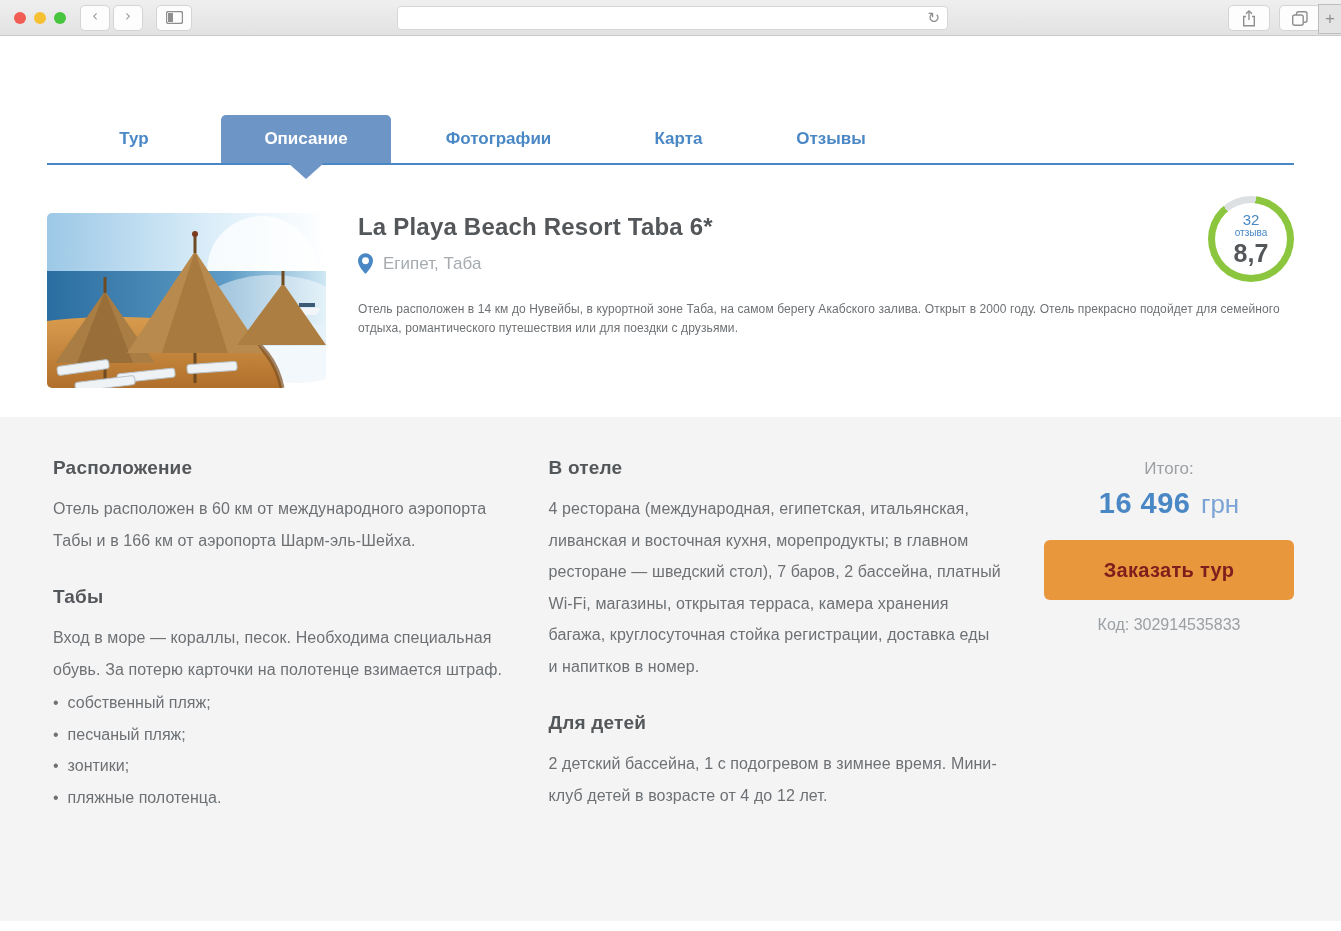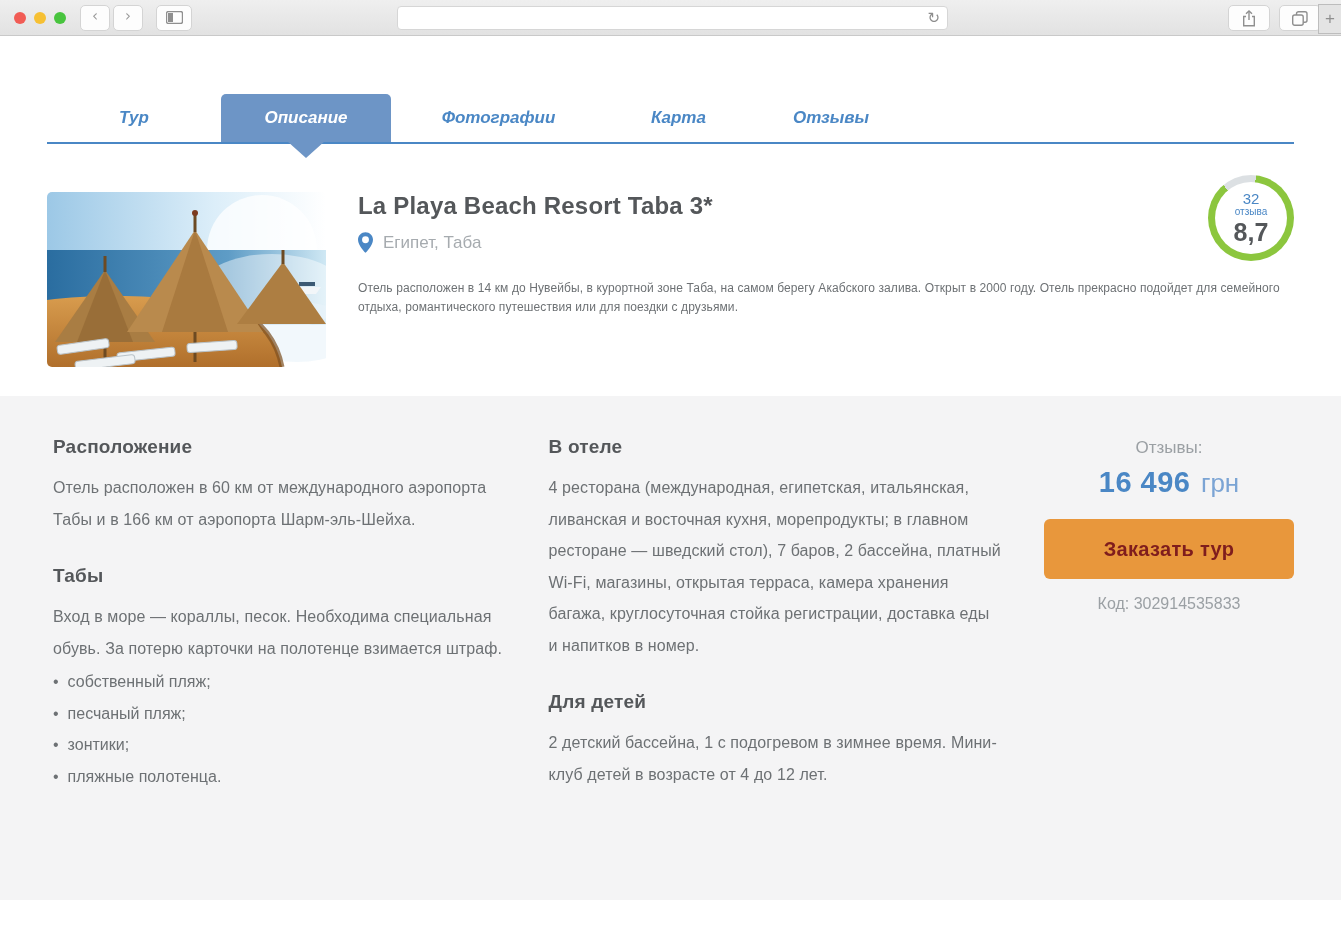--- a/index.html
+++ b/index.html
@@ -34,25 +34,24 @@
   .new-tab-box {
     position:absolute; right:0; top:4px; width:23px; height:30px;
     background:#e4e4e4; border:1px solid #bdbdbd; border-right:none;
     display:flex; align-items:center; justify-content:center;
     color:#8f8f8f; font-size:17px;
   }
   .icon-svg { display:block; }
 
   
   .tabs-row {
-    margin:0 47px; padding-top:58px;
+    margin:0 47px; padding-top:79px;
     display:flex; align-items:flex-start;
     border-bottom:2px solid #4a87c5;
     position:relative;
-    font-style:italic;
   }
   .tab {
     height:48px; display:flex; align-items:center; justify-content:center;
     color:#4a87c5; font-weight:bold; font-size:17px; cursor:pointer;
   }
   .tab.t1 { width:174px; }
   .tab.t3 { width:215px; }
   .tab.t4 { width:145px; }
   .tab.t5 { width:160px; }
   .tab.active {
@@ -233,21 +232,21 @@
       <g fill="#eef2f4" stroke="#b9c2c8" stroke-width="1">
         <rect x="10" y="150" width="52" height="9" rx="3" transform="rotate(-8 36 154)"></rect>
         <rect x="70" y="158" width="58" height="9" rx="3" transform="rotate(-6 99 162)"></rect>
         <rect x="140" y="150" width="50" height="9" rx="3" transform="rotate(-4 165 154)"></rect>
         <rect x="28" y="166" width="60" height="9" rx="3" transform="rotate(-7 58 170)"></rect>
       </g>
     </svg>
   </div>
 
   <div class="hotel-info">
-    <h1 class="hotel-title">La Playa Beach Resort Taba 3*</h1>
+    <h1 class="hotel-title">La Playa Beach Resort Taba 6*</h1>
     <div class="loc-row">
       <svg width="15" height="21" viewBox="0 0 24 33">
         <path d="M12 0C5.4 0 0 5.4 0 12c0 9.2 12 21 12 21s12-11.8 12-21C24 5.4 18.6 0 12 0zm0 17.5a5.5 5.5 0 1 1 0-11 5.5 5.5 0 0 1 0 11z" fill="#4a87c5"></path>
       </svg>
       <span class="loc-text">Египет, Таба</span>
     </div>
     <p class="hotel-desc">Отель расположен в 14 км до Нувейбы, в курортной зоне Таба, на самом берегу Акабского залива. Открыт в 2000 году. Отель прекрасно подойдет для семейного отдыха, романтического путешествия или для поездки с друзьями.</p>
   </div>
 
   <div class="rating" style="background: conic-gradient(from 320deg, rgb(220, 224, 227) 0deg, rgb(220, 224, 227) 46.8deg, rgb(140, 198, 62) 46.8deg, rgb(140, 198, 62) 360deg);">
@@ -283,21 +282,21 @@
       <h2 class="sec-h">В отеле</h2>
       <p class="sec-p">4 ресторана (международная, египетская, итальянская, ливанская и восточная кухня, морепродукты; в главном ресторане — шведский стол), 7 баров, 2 бассейна, платный Wi-Fi, магазины, открытая терраса, камера хранения багажа, круглосуточная стойка регистрации, доставка еды и напитков в номер.</p>
     </div>
     <div class="sec-block">
       <h2 class="sec-h">Для детей</h2>
       <p class="sec-p">2 детский бассейна, 1 с подогревом в зимнее время. Мини-клуб детей в возрасте от 4 до 12 лет.</p>
     </div>
   </div>
 
   <div class="order">
-    <div class="total-label">Отзывы:</div>
+    <div class="total-label">Итого:</div>
     <div class="price-row">
       <span class="price-val">16 496</span>
       <span class="price-cur">грн</span>
     </div>
     <button class="order-btn">Заказать тур</button>
     <div class="order-code">Код: 302914535833</div>
   </div>
 
 </section>
 

